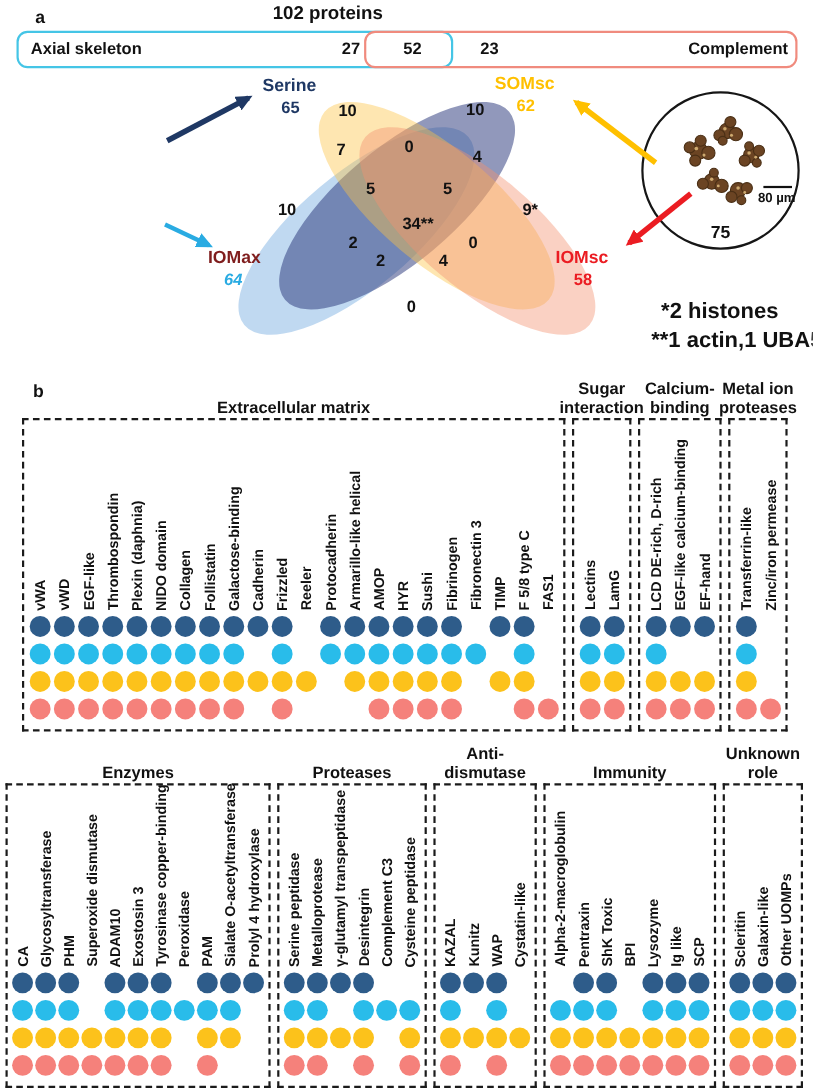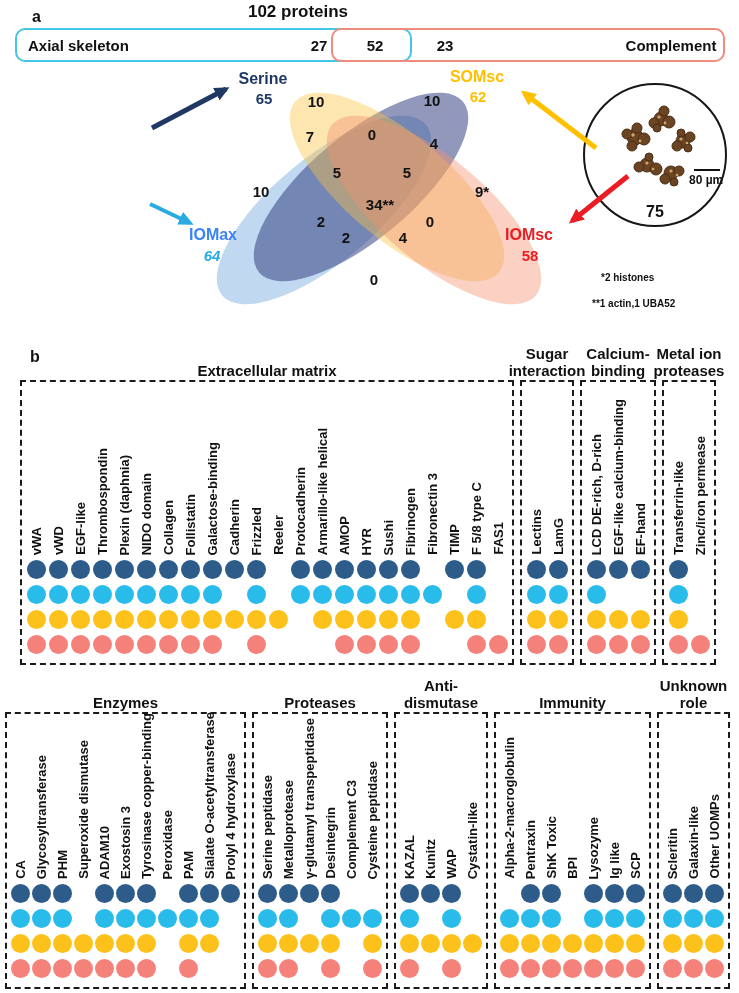--- a/index.html
+++ b/index.html
@@ -22,21 +22,21 @@
   .circle-count { position:absolute; left:50%; top:118px; transform:translateX(-50%); font-weight:bold; font-size:16px; }
   .scalebar-line { position:absolute; height:2px; background:#111; }
   .scalebar-text { position:absolute; font-weight:bold; font-size:12px; white-space:nowrap; }
 
   .venn-ellipse { position:absolute; width:266px; height:104px; border-radius:50%; }
   .venn-num { position:absolute; transform:translate(-50%,-50%); font-weight:bold; font-size:15px; white-space:nowrap; }
 
   .set-label { position:absolute; transform:translate(-50%,-50%); font-weight:bold; font-size:16px; white-space:nowrap; }
   .set-count { position:absolute; transform:translate(-50%,-50%); font-weight:bold; font-size:15px; white-space:nowrap; }
 
-  .footnote { position:absolute; font-weight:bold; font-size:10px; white-space:nowrap; }
+  .footnote { position:absolute; font-weight:bold; font-size:20px; white-space:nowrap; }
 
   .arrows-svg { position:absolute; left:0; top:0; pointer-events:none; }
 
   
   .grid-row { position:absolute; display:flex; gap:6px; align-items:stretch; }
   .group { position:relative; border:2px dashed #1b1b1b; flex:0 0 auto; height:100%; }
   .group-title { position:absolute; bottom:calc(100% + 3px); left:50%; transform:translateX(-50%);
                  text-align:center; font-weight:bold; font-size:15px; line-height:1.15;
                  white-space:pre-line; width:max-content; }
   .cols { display:flex; height:100%; padding:0 3px; }
@@ -162,21 +162,21 @@
     <line x1="152" y1="128" x2="226" y2="89" stroke="#1F3864" stroke-width="5" marker-end="url(#m-navy)"></line>
     <line x1="150" y1="204" x2="190" y2="223" stroke="#29ABE2" stroke-width="4" marker-end="url(#m-cyan)"></line>
     <line x1="596" y1="148" x2="524" y2="93" stroke="#FFC000" stroke-width="5" marker-end="url(#m-yellow)"></line>
     <line x1="628" y1="176" x2="572" y2="221" stroke="#EB1C22" stroke-width="5" marker-end="url(#m-red)"></line>
   </svg>
 
   <div class="set-label" style="left: 263px; top: 79px; color: rgb(31, 56, 100);">Serine</div>
   <div class="set-count" style="left: 264px; top: 98px; color: rgb(31, 56, 100);">65</div>
   <div class="set-label" style="left: 477px; top: 77px; color: rgb(255, 192, 0);">SOMsc</div>
   <div class="set-count" style="left: 478px; top: 96px; color: rgb(255, 192, 0);">62</div>
-  <div class="set-label" style="left: 213px; top: 235px; color: #3b82f6;">IOMax</div>
+  <div class="set-label" style="left: 213px; top: 235px; color: #7f1d1d;">IOMax</div>
   <div class="set-count" style="left: 212px; top: 255px; color: rgb(41, 171, 226); font-style: italic;">64</div>
   <div class="set-label" style="left: 529px; top: 235px; color: rgb(235, 28, 34);">IOMsc</div>
   <div class="set-count" style="left: 530px; top: 255px; color: rgb(235, 28, 34);">58</div>
 
   <div class="footnote" style="left:601px; top:272px;">*2 histones</div>
   <div class="footnote" style="left:592px; top:298px;">**1 actin,1 UBA52</div>
 
   <div class="panel-label" style="left:30px; top:348px;">b</div>
 
   <div class="grid-row top-row" style="left:20px; top:380px; height:285px;">

